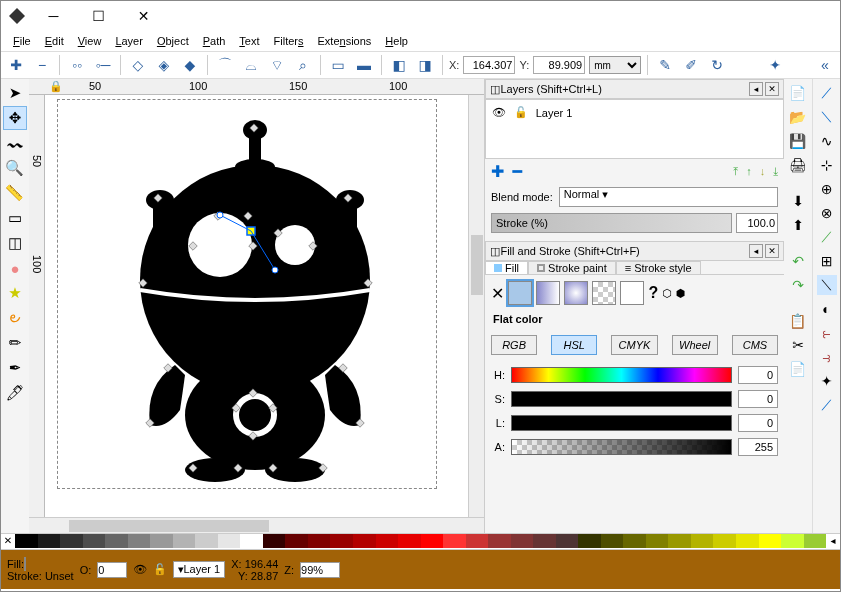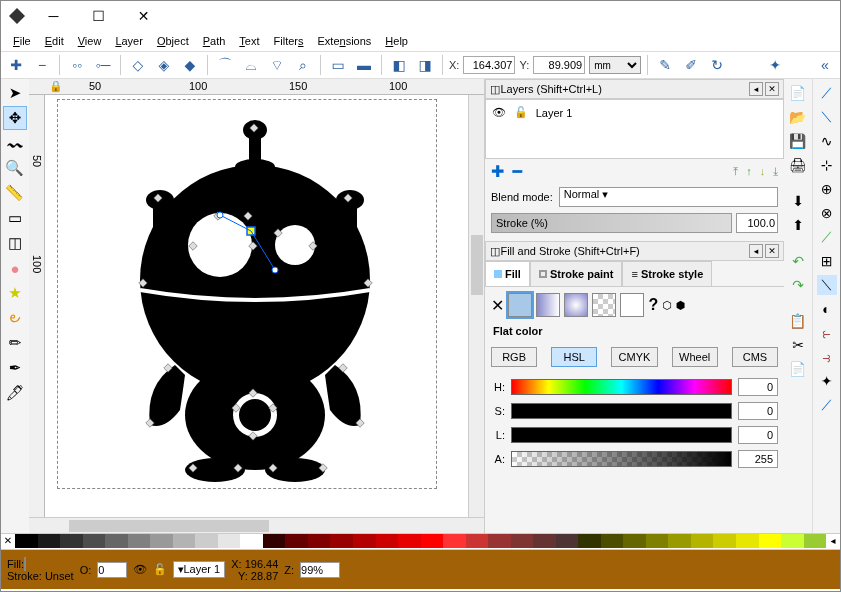--- a/index.html
+++ b/index.html
@@ -39,31 +39,31 @@
 .panel-head .pb { width: 14px; height: 14px; border: 1px solid #999; margin-left: 2px; font-size: 9px; text-align: center; line-height: 12px; }
 .layers-body { height: 60px; background: #fff; border: 1px solid #ccc; padding: 4px; }
 .layer-row { display: flex; align-items: center; gap: 8px; padding: 2px; }
 .layer-tools { height: 24px; display: flex; align-items: center; padding: 0 6px; gap: 8px; }
 .layer-tools .sp { flex: 1; }
 .blend-row { display: flex; align-items: center; padding: 4px 6px; gap: 6px; }
 .blend-sel { flex: 1; height: 20px; border: 1px solid #999; background: #fff; padding: 0 4px; }
 .opacity-row { display: flex; align-items: center; padding: 2px 6px; gap: 4px; }
 .opacity-bar { flex: 1; height: 20px; border: 1px solid #999; background: linear-gradient(to right,#bbb,#ddd); padding: 0 4px; line-height: 18px; }
 .opacity-val { width: 42px; height: 20px; border: 1px solid #999; background: #fff; text-align: right; padding: 0 2px; }
-.fs-tabs { display: flex; height: 26px; border-bottom: 1px solid #ccc; font-weight: bold; }
+.fs-tabs { display: flex; height: 14px; border-bottom: 1px solid #ccc; }
 .fs-tab { padding: 3px 8px; display: flex; align-items: center; gap: 3px; background: #eee; border: 1px solid #ccc; border-bottom: none; }
 .fs-tab.act { background: #fff; }
 .fill-row { display: flex; align-items: center; padding: 6px; gap: 4px; }
 .swatch { width: 24px; height: 24px; border: 1px solid #888; }
 .swatch.sel { outline: 2px solid #5aa0e0; }
 .swatch.lin { background: linear-gradient(to right,#88c,#fff); }
 .swatch.rad { background: radial-gradient(circle,#fff,#88c); }
 .swatch.pat { background: repeating-conic-gradient(#ccc 0 25%,#fff 0 50%) 0 0/10px 10px; }
 .swatch.none { background: #fff; }
-.color-tabs { display: flex; gap: 14px; padding: 8px 6px; }
+.color-tabs { display: flex; gap: 14px; padding: 8px 6px; font-style: italic; }
 .ctab { flex: 1; height: 20px; border: 1px solid #999; background: #eee; text-align: center; line-height: 18px; }
 .ctab.act { background: #cde6ff; border-color: #5aa0e0; }
 .slider-row { display: flex; align-items: center; padding: 3px 6px; gap: 6px; }
 .slider-row .lbl { width: 14px; text-align: right; }
 .slider { flex: 1; height: 16px; border: 1px solid #666; }
 .hue { background: linear-gradient(to right,red,yellow,lime,cyan,blue,magenta,red); }
 .sat { background: linear-gradient(to right,#000,#000); }
 .lig { background: linear-gradient(to right,#000,#000); }
 .alp { background: repeating-conic-gradient(#ccc 0 25%,#fff 0 50%) 0 0/10px 10px; position: relative; }
 .alp::after { content: ""; position: absolute; inset: 0; background: linear-gradient(to right,transparent,#000); }

